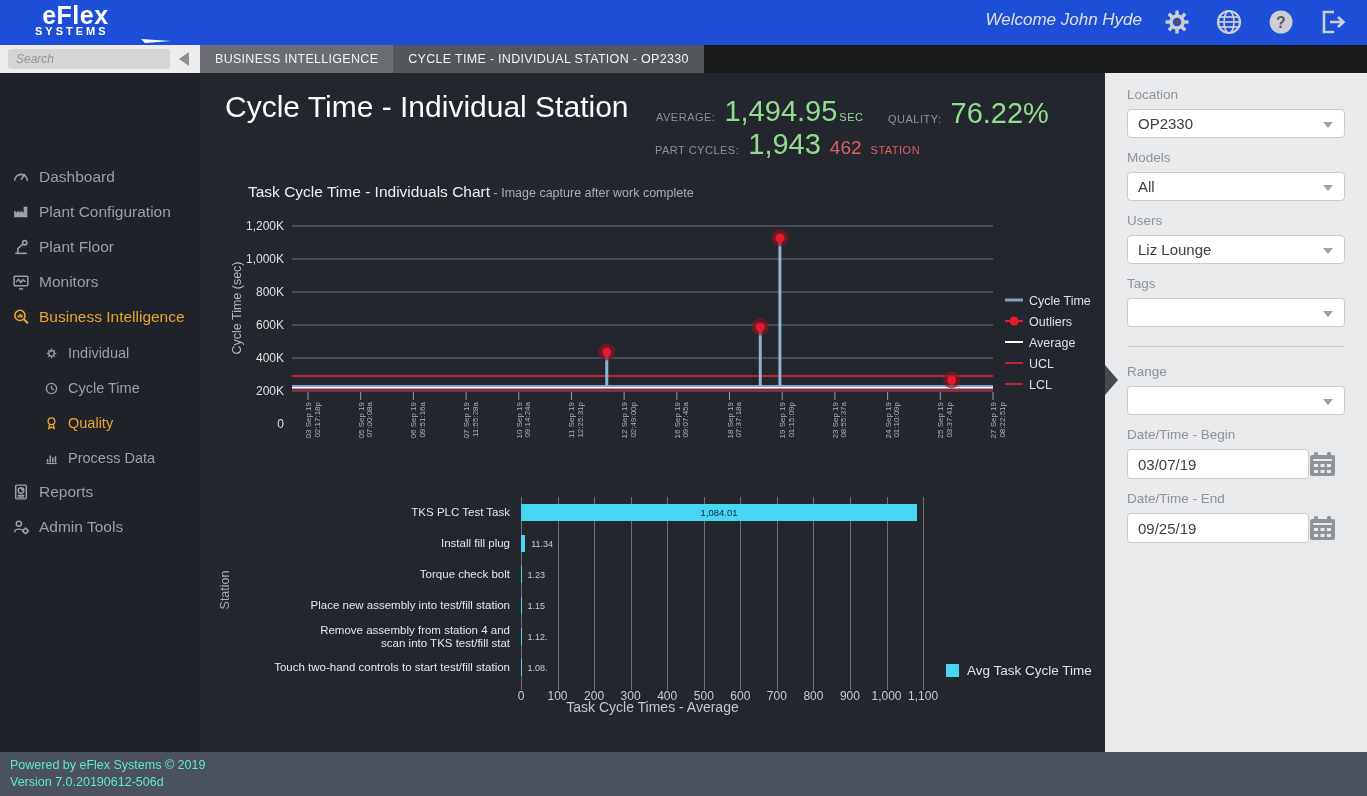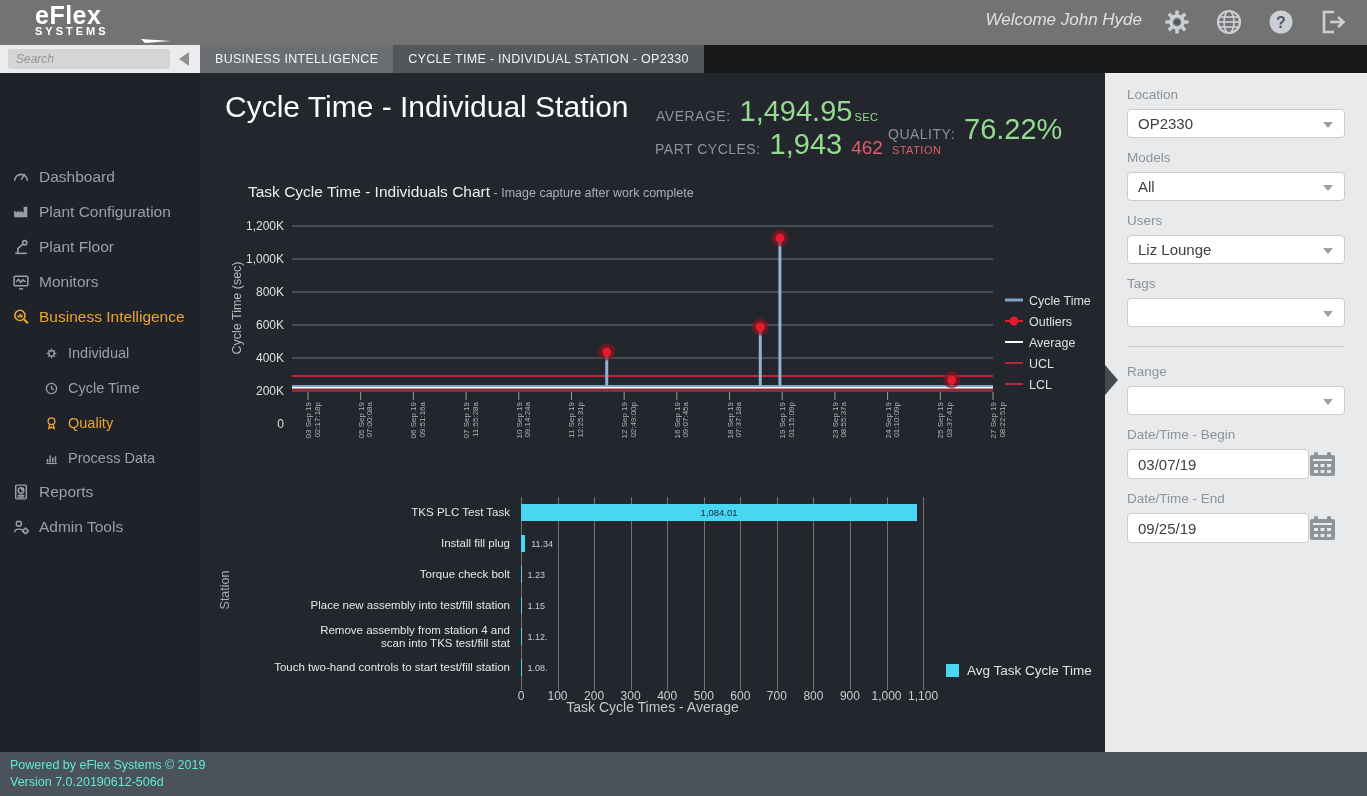--- a/index.html
+++ b/index.html
@@ -1,20 +1,20 @@
 <!DOCTYPE html>
 <html><head>
 <meta charset="utf-8">
 <style>
   html,body{margin:0;padding:0;background:#111;}
   *{box-sizing:border-box;font-family:"Liberation Sans","DejaVu Sans",sans-serif;}
   #app{position:relative;width:1367px;height:796px;background:#23262c;overflow:hidden;}
 
   
-  .header{position:absolute;left:0;top:0;width:1367px;height:45px;background:#737373;}
+  .header{position:absolute;left:0;top:0;width:1367px;height:45px;background:#1d4ed8;text-align:right;}
   .logo{position:absolute;left:35px;top:3px;color:#fff;line-height:1;}
   .logo .l1{font-size:25px;font-weight:700;letter-spacing:.5px;}
   .logo .l2{font-size:11px;font-weight:700;letter-spacing:3px;margin-top:-2px;}
   .logo-swoosh{position:absolute;left:96px;top:26px;}
   .welcome{position:absolute;right:225px;top:10px;font-size:17px;font-style:italic;color:#dde0e4;font-weight:300;}
   .hicon{position:absolute;top:8px;width:28px;height:28px;cursor:pointer;}
 
   
   .subbar{position:absolute;left:0;top:45px;width:1367px;height:28px;background:#17181a;}
   .search-strip{position:absolute;left:0;top:0;width:200px;height:28px;background:#ececec;}
@@ -30,21 +30,21 @@
   .lsidebar{position:absolute;left:0;top:73px;width:200px;height:679px;background:#1f2228;}
   .nav-item{position:absolute;left:12px;height:26px;display:flex;align-items:center;gap:9px;color:#9aa0a7;font-size:15.5px;cursor:pointer;white-space:nowrap;}
   .nav-item.sub{left:44px;font-size:14.5px;}
   .nav-item.active{color:#eca62f;}
   .nav-item svg{flex:none;}
 
   
   .main{position:absolute;left:200px;top:73px;width:905px;height:679px;background:#23262c;}
   .page-title{position:absolute;left:25px;top:17px;font-size:30px;color:#fafbfc;font-weight:400;}
   .stat-row{position:absolute;display:flex;align-items:baseline;gap:9px;white-space:nowrap;}
-  .stat-label{font-size:14px;color:#8d939a;letter-spacing:.5px;}
+  .stat-label{font-size:11px;color:#8d939a;letter-spacing:.5px;}
   .stat-value{font-size:29px;color:#93dc8f;font-weight:400;}
   .stat-unit{font-size:11px;color:#93dc8f;letter-spacing:.5px;}
   .stat-rej-v{font-size:19px;color:#df5e6a;}
   .stat-rej-l{font-size:11px;color:#df5e6a;letter-spacing:.5px;}
 
   .chart-block{position:absolute;left:18px;width:880px;}
   .chart-heading{position:absolute;font-size:15.5px;color:#eceef0;white-space:nowrap;}
   .chart-heading .sub{font-size:12.5px;color:#aab0b6;}
   .chart-heading .sub::before{content:" - ";color:#aab0b6;}
 
@@ -266,21 +266,21 @@
   </div>
 
   <div class="main">
     <div class="page-title">Cycle Time - Individual Station</div>
 
     <div class="stat-row" style="left:456px;top:22px">
       <span class="stat-label">AVERAGE:</span>
       <span class="stat-value">1,494.95</span>
       <span class="stat-unit" style="margin-left:-7px">SEC</span>
     </div>
-    <div class="stat-row" style="left:688px;top:40px">
+    <div class="stat-row" style="left:688px;top:24px">
       <span class="stat-label">QUALITY:</span>
       <span class="stat-value">76.22%</span>
     </div>
     <div class="stat-row" style="left:455px;top:55px">
       <span class="stat-label">PART CYCLES:</span>
       <span class="stat-value">1,943</span>
       <span class="stat-rej-v">462</span>
       <span class="stat-rej-l">STATION</span>
     </div>
 

